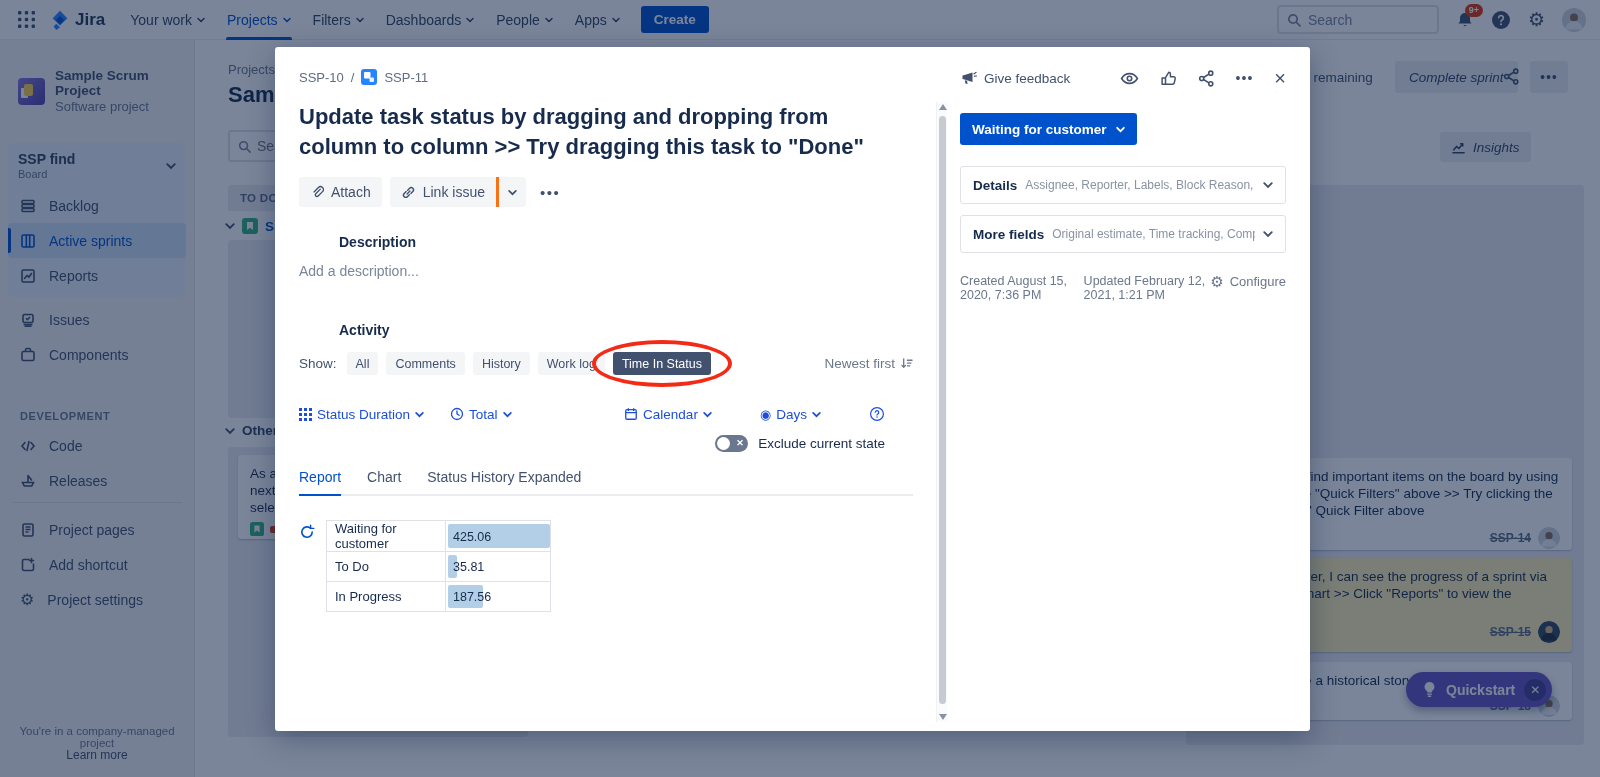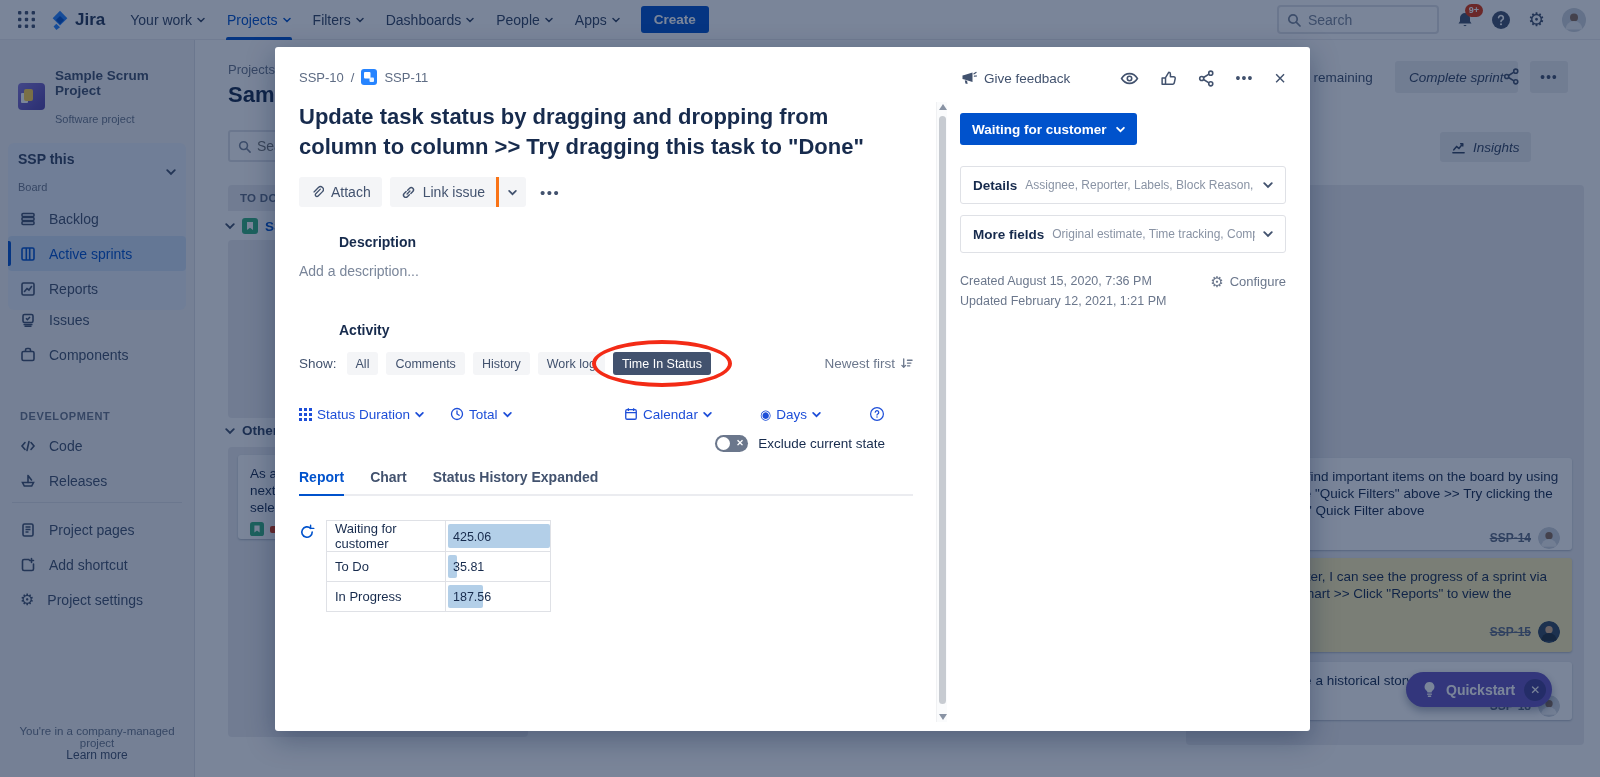--- a/index.html
+++ b/index.html
@@ -26,26 +26,26 @@
   .badge { position:absolute; top:-7px; right:-9px; background:#DE350B; color:#fff; font-size:9px; font-weight:bold; border-radius:8px; padding:1.5px 4px; }
   .round-ic { color:#42526E; cursor:pointer; }
   .gear-glyph { font-size:19px; color:#42526E; line-height:1; cursor:pointer;}
 
   
   #sidebar { position:absolute; left:0; top:40px; width:195px; height:737px; background:#F4F5F7; border-right:1px solid #DFE1E6; z-index:1; font-size:14px; }
   .proj-head { position:absolute; left:18px; top:28px; display:flex; gap:10px; align-items:center; }
   .proj-ic { width:27px; height:27px; border-radius:4px; background:linear-gradient(135deg,#8777D9,#5243AA); position:relative; flex:none;}
   .proj-ic::after { content:""; position:absolute; left:6px; top:6px; width:9px; height:12px; background:#FFD24A; border-radius:2px; box-shadow:-4px 3px 0 -1px #fff; }
   .proj-name { font-size:13.5px; font-weight:600; color:#42526E; }
-  .proj-type { font-size:11px; color:#6B778C; margin-top:15px; }
+  .proj-type { font-size:13px; color:#6B778C; margin-top:1px; }
   .section-label { position:absolute; left:20px; font-size:11px; font-weight:bold; letter-spacing:.6px; color:#6B778C; }
   .nav-group { position:absolute; left:8px; top:103px; width:178px; border-radius:6px; background:#E9EFFA; padding:6px 0 4px; }
   .board-row { display:flex; align-items:center; padding:2px 10px 8px; cursor:pointer;}
   .board-name { font-size:14px; font-weight:600; color:#344563; }
-  .board-sub { font-size:11px; color:#6B778C; margin-top:14px;}
+  .board-sub { font-size:11px; color:#6B778C; margin-top:1px;}
   .side-item { display:flex; align-items:center; gap:13px; height:35px; padding:0 12px; color:#42526E; cursor:pointer; position:relative;}
   .side-item .lbl { font-size:14px; }
   .side-item.active { background:#CFE0F7; color:#0052CC; border-radius:4px;}
   .side-item.active::before { content:""; position:absolute; left:0; top:5px; bottom:5px; width:3px; background:#0052CC; border-radius:0 2px 2px 0;}
   .side-plain { position:absolute; left:8px; width:178px; }
   .divider { position:absolute; left:12px; width:170px; height:1px; background:#DFE1E6; }
   .side-footer { position:absolute; width:100%; text-align:center; font-size:11.5px; color:#6B778C; padding:0 10px;}
   .learn-more { position:absolute; width:100%; text-align:center; font-size:12px; color:#42526E; cursor:pointer;}
 
   
@@ -100,21 +100,21 @@
   .ctrl-row { margin-top:31px; display:flex; align-items:center; }
   .ctrl { display:flex; align-items:center; gap:5px; font-size:13.5px; font-weight:500; color:#1d4ed8; cursor:pointer; }
   .ctrl + .ctrl { margin-left:26px; }
   .ctrl-right { margin-left:auto; margin-right:28px; display:flex; align-items:center; gap:22px; }
   .toggle-row { margin-top:13px; display:flex; align-items:center; justify-content:flex-end; gap:10px; margin-right:28px; }
   .toggle { width:33px; height:17px; border-radius:9px; background:#6B778C; position:relative; cursor:pointer; flex:none;}
   .toggle .knob { position:absolute; left:2px; top:2px; width:13px; height:13px; border-radius:50%; background:#fff; }
   .toggle .off-x { position:absolute; right:4.5px; top:2.5px; font-size:9px; color:#fff; font-weight:bold;}
   .toggle-lbl { font-size:13.5px; color:#172B4D; }
   .tabs { margin-top:17px; display:flex; gap:26px; border-bottom:2px solid #EBECF0; }
-  .tab { font-size:14px; font-weight:700; color:#42526E; padding-bottom:9px; cursor:pointer; }
+  .tab { font-size:14px; font-weight:400; color:#42526E; padding-bottom:9px; cursor:pointer; }
   .tab.active { color:#0052CC; border-bottom:2px solid #0052CC; margin-bottom:-2px; }
   .report-area { margin-top:24px; display:flex; gap:11px; }
   .refresh { color:#0052CC; cursor:pointer; margin-top:4px;}
   table.report { border-collapse:collapse; }
   table.report td { border:1px solid #DFE1E6; height:30px; font-size:13px; color:#172B4D; }
   td.st { width:119px; padding:0 8px; }
   td.val { width:105px; position:relative; padding:0; }
   .bar { position:absolute; left:2px; top:3px; bottom:3px; background:#B3CFE8; border-radius:2px; }
   .valtxt { position:relative; padding-left:7px; font-size:12.5px; }
 
@@ -128,21 +128,21 @@
   .give-fb { display:flex; align-items:center; gap:7px; font-size:13.5px; font-weight:500; color:#42526E; cursor:pointer; }
   .action-ics { margin-left:auto; display:flex; align-items:center; gap:21px; color:#42526E;}
   .aic { cursor:pointer; color:#42526E; }
   .x-glyph { font-size:20px; line-height:1; color:#42526E; cursor:pointer; }
   .status-btn { margin-top:25px; display:inline-flex; align-items:center; gap:9px; height:32px; padding:0 12px; background:#0052CC; color:#fff; border:none; border-radius:3px; font-size:13.5px; font-weight:600; font-family:inherit; cursor:pointer; }
   .field-box { margin-top:11px; height:38px; border:1px solid #DFE1E6; border-radius:3px; display:flex; align-items:center; gap:8px; padding:0 12px; cursor:pointer; }
   .field-box.first { margin-top:21px; }
   .fb-label { font-size:13.5px; font-weight:bold; color:#172B4D; flex:none;}
   .fb-sum { font-size:12px; color:#8993A4; flex:1; white-space:nowrap; overflow:hidden; }
   .meta-row { margin-top:21px; display:flex; }
-  .meta-col { display:flex; flex-direction:column; gap:6px; font-size:12.5px; color:#6B778C; }
+  .meta-col { display:flex; flex-direction:row; gap:6px; font-size:12.5px; color:#6B778C; }
   .configure { margin-left:auto; display:flex; align-items:center; gap:6px; font-size:13px; color:#6B778C; cursor:pointer; align-self:flex-start;}
 </style>
 </head>
 <body>
 
 <div id="topnav">
   <div class="nav-left">
     <span class="appswitch">
       <svg width="17" height="17" viewBox="0 0 17 17" fill="currentColor">
           <rect x="0" y="0" width="3.4" height="3.4" rx="1"></rect>
@@ -243,21 +243,21 @@
     <span>
       <div class="proj-name">Sample Scrum Project</div>
       <div class="proj-type">Software project</div>
     </span>
   </div>
   <div class="section-label" style="top:126px;">PLANNING</div>
 
   <div class="nav-group">
     <div class="board-row">
       <span style="flex:1;">
-        <div class="board-name">SSP this</div>
+        <div class="board-name">SSP find</div>
         <div class="board-sub">Board</div>
       </span>
       <svg class="chev" width="10" height="10" viewBox="0 0 8 8" style="color:#42526E;">
           <path d="M1 2.5 L4 5.5 L7 2.5" fill="none" stroke="currentColor" stroke-width="1.5" stroke-linecap="round"></path>
         </svg>
     </div>
     <div class="side-item">
       <span>
           <svg width="16" height="16" viewBox="0 0 16 16" fill="none" stroke="currentColor" stroke-width="1.6">
             <rect x="2" y="2.5" width="12" height="3" rx="1"></rect>

